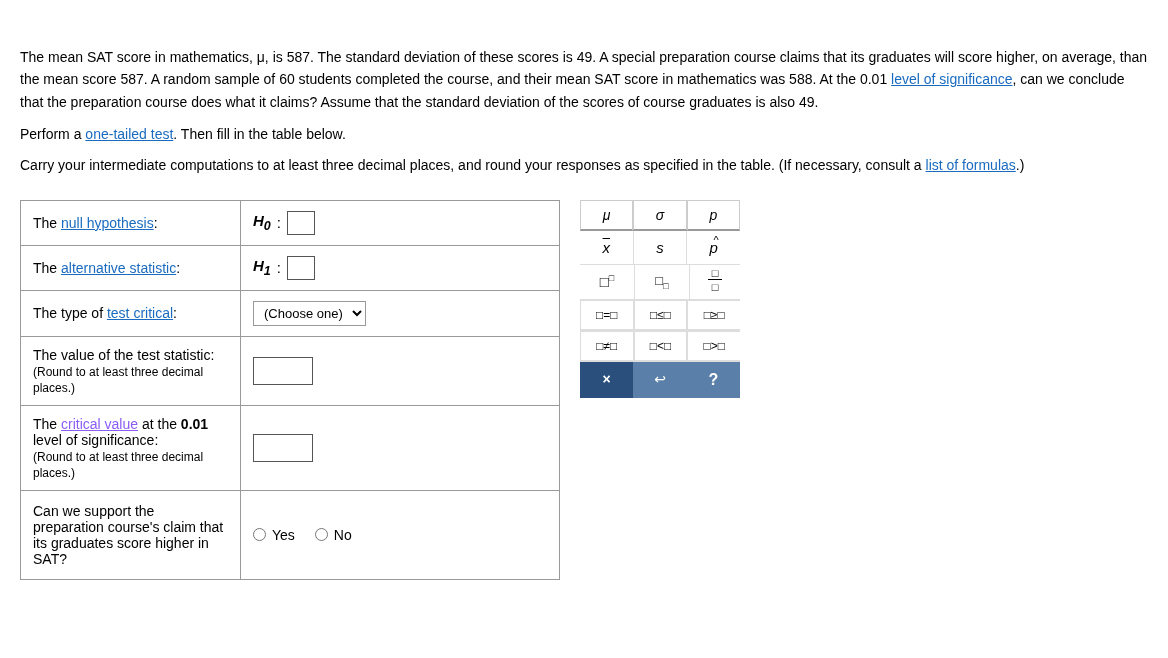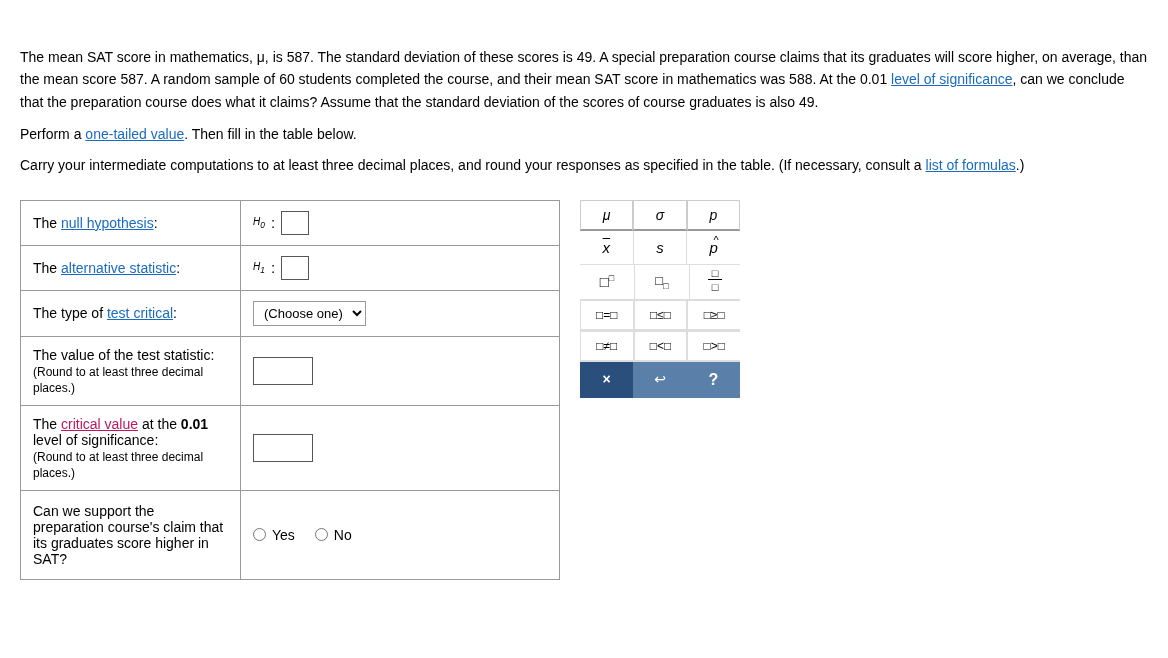--- a/index.html
+++ b/index.html
@@ -47,21 +47,22 @@
       background: #fff;
       min-height: 50px;
     }
     .hypothesis-row {
       display: flex;
       align-items: center;
       gap: 6px;
     }
     .h-symbol {
       font-style: italic;
-      font-size: 10px;
+      font-size: 15px;
+      font-weight: bold;
     }
     .colon {
       font-size: 15px;
     }
     .text-input-box {
       width: 28px;
       height: 24px;
       border: 1px solid #555;
       outline: none;
       font-size: 13px;
@@ -171,31 +172,31 @@
     }
     .eq-cell {
       text-align: center;
       padding: 7px 2px;
       border: 1px solid #ddd;
       cursor: pointer;
       background: #fff;
       font-size: 13px;
       user-select: none;
     }
-    .critical-link { color: #be185d; text-decoration: underline; }
+    .critical-link { color: #8b5cf6; text-decoration: underline; }
   </style>
 </head>
 <body>
 
 <div class="intro-text">
   The mean SAT score in mathematics, μ, is 587. The standard deviation of these scores is 49. A special preparation course claims that its graduates will score higher, on average, than the mean score 587. A random sample of 60 students completed the course, and their mean SAT score in mathematics was 588. At the 0.01 <a>level of significance</a>, can we conclude that the preparation course does what it claims? Assume that the standard deviation of the scores of course graduates is also 49.
 </div>
 
 <div class="instruction-line">
-  Perform a <a>one-tailed value</a>. Then fill in the table below.
+  Perform a <a>one-tailed test</a>. Then fill in the table below.
 </div>
 
 <div class="instruction-line">
   Carry your intermediate computations to at least three decimal places, and round your responses as specified in the table. (If necessary, consult a <a>list of formulas</a>.)
 </div>
 
 <div class="main-content">
 
   <div class="table-section">
     <table class="hypothesis-table">

